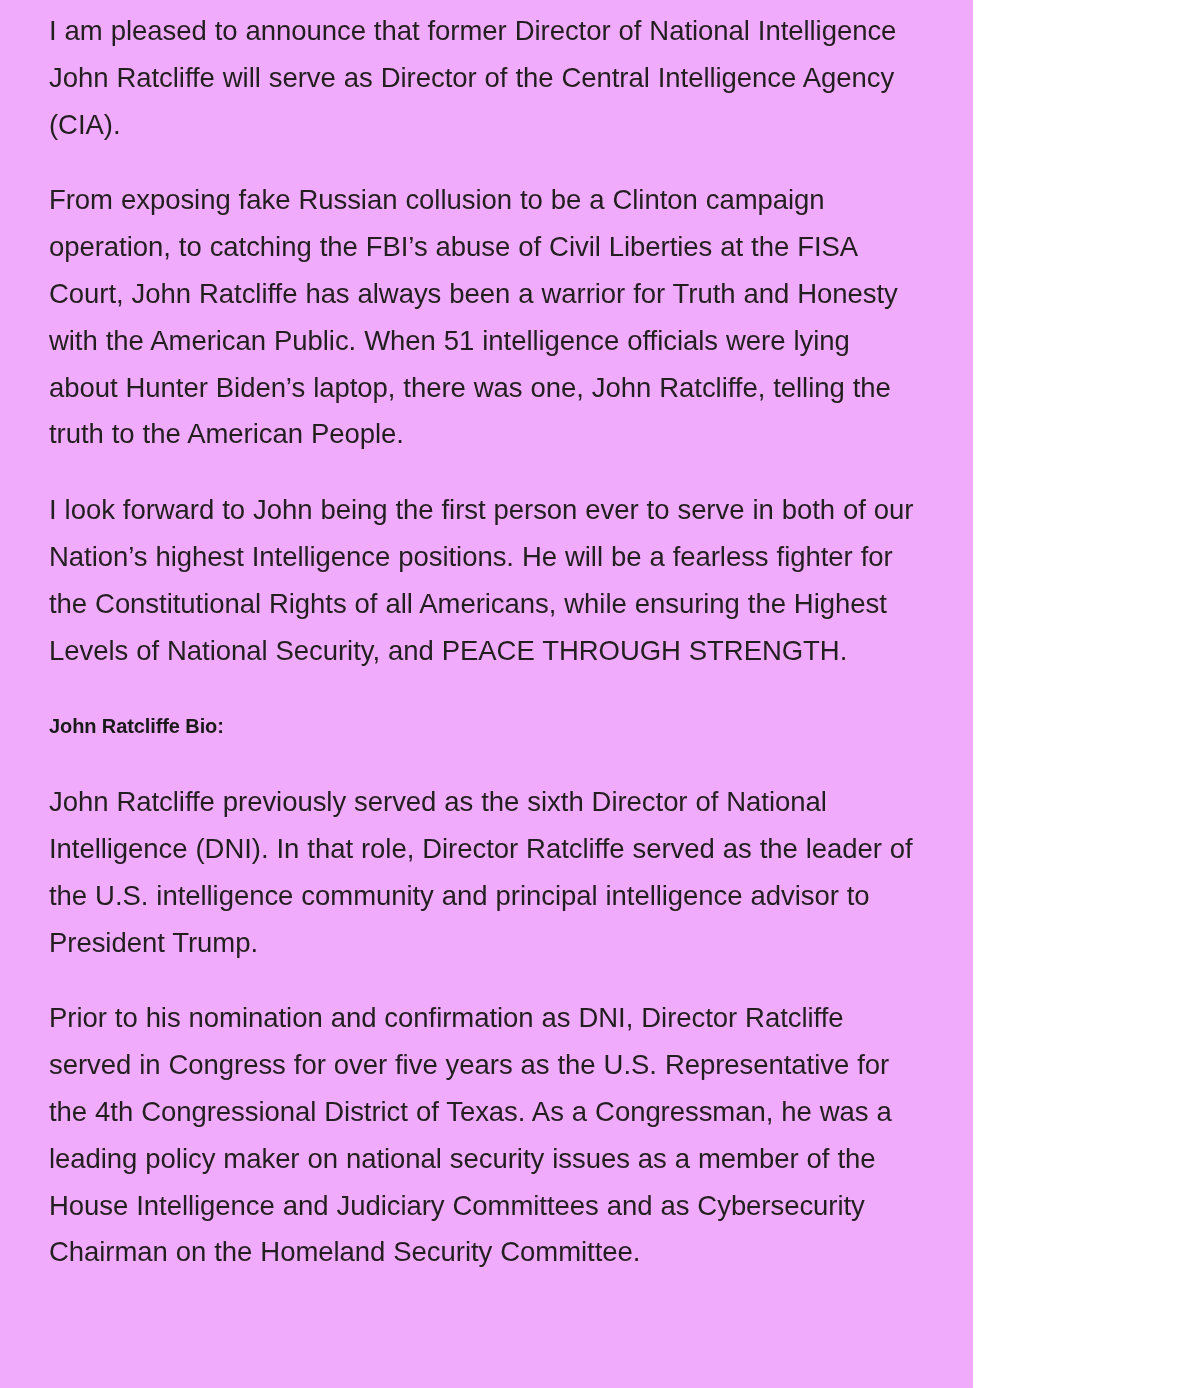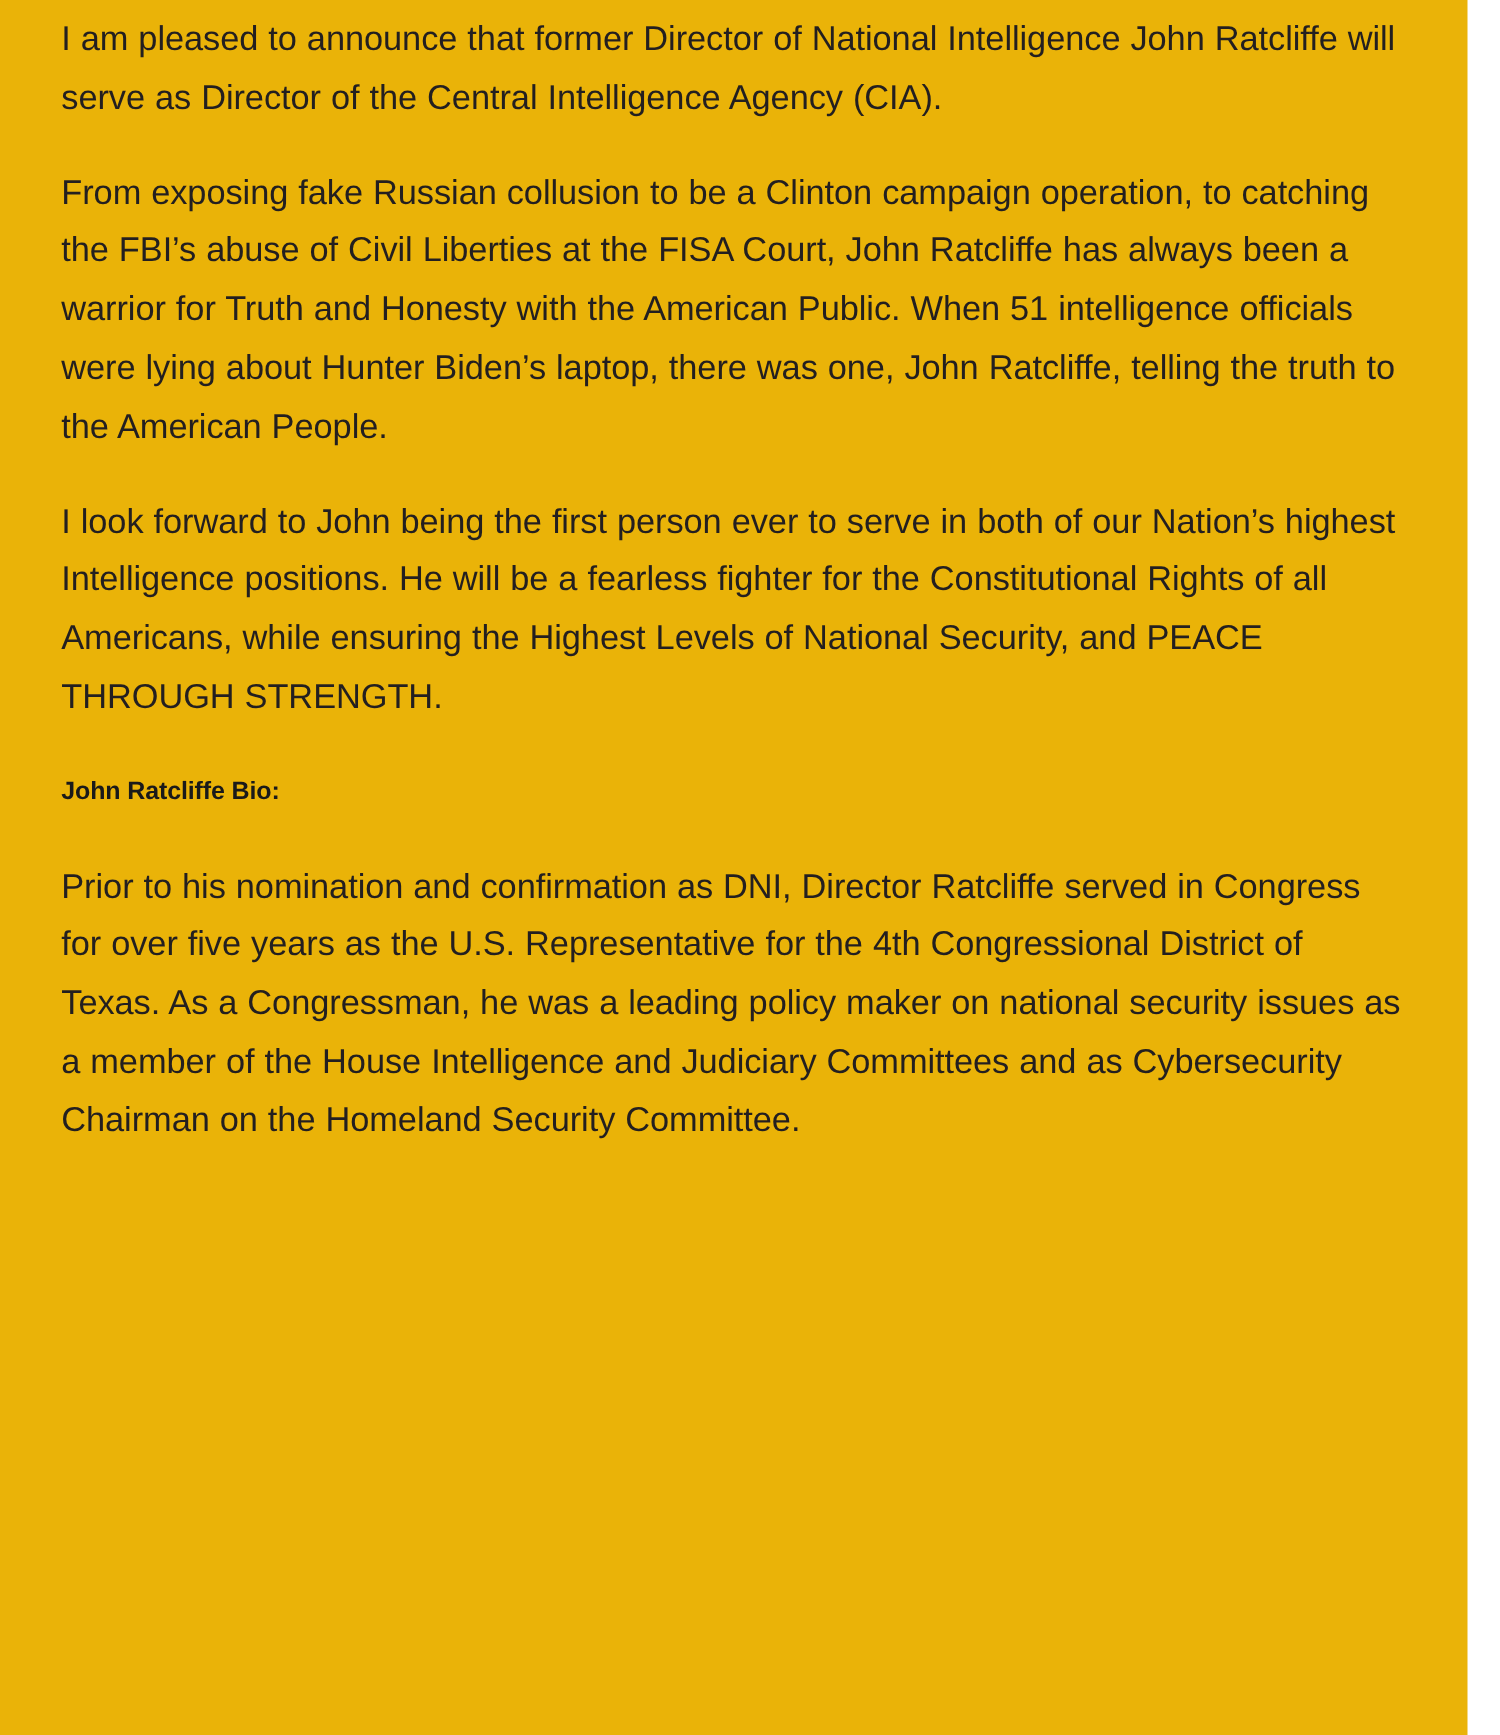--- a/index.html
+++ b/index.html
@@ -10,24 +10,24 @@
   }
   body {
     width: 1200px;
     height: 1388px;
     overflow: hidden;
     font-family: "Liberation Sans", sans-serif;
     -webkit-font-smoothing: antialiased;
   }
   #document-page {
     box-sizing: border-box;
-    width: 1174px;
+    width: 973px;
     height: 1388px;
     padding: 8px 50px 0 49px;
-    background: #eab308;
+    background: #f0abfc;
   }
   .para {
     margin: 0 0 29px 0;
     font-size: 27.5px;
     line-height: 46.8px;
     color: #231f20;
     letter-spacing: -0.05px;
     word-spacing: 0.4px;
     text-align: left;
     font-weight: 400;
@@ -57,16 +57,17 @@
 
   <p class="para">I am pleased to announce that former Director of National Intelligence John Ratcliffe will serve as Director of the Central Intelligence Agency (CIA).</p>
 
   <p class="para">From exposing fake Russian collusion to be a Clinton campaign operation, to catching the FBI’s abuse of Civil Liberties at the FISA Court, John Ratcliffe has always been a warrior for Truth and Honesty with the American Public. When 51 intelligence officials were lying about Hunter Biden’s laptop, there was one, John Ratcliffe, telling the truth to the American People.</p>
 
 
   <p class="para">I look forward to John being the first person ever to serve in both of our Nation’s highest Intelligence positions. He will be a fearless fighter for the Constitutional Rights of all Americans, while ensuring the Highest Levels of National Security, and PEACE THROUGH STRENGTH.</p>
 
   <p class="section-heading"><span class="heading-text">John Ratcliffe Bio:</span></p>
 
+  <p class="para">John Ratcliffe previously served as the sixth Director of National Intelligence (DNI). In that role, Director Ratcliffe served as the leader of the U.S. intelligence community and principal intelligence advisor to President Trump.</p>
 
   <p class="para">Prior to his nomination and confirmation as DNI, Director Ratcliffe served in Congress for over five years as the U.S. Representative for the 4th Congressional District of Texas. As a Congressman, he was a leading policy maker on national security issues as a member of the House Intelligence and Judiciary Committees and as Cybersecurity Chairman on the Homeland Security Committee.</p>
 
 </div>
 
 </body></html>

